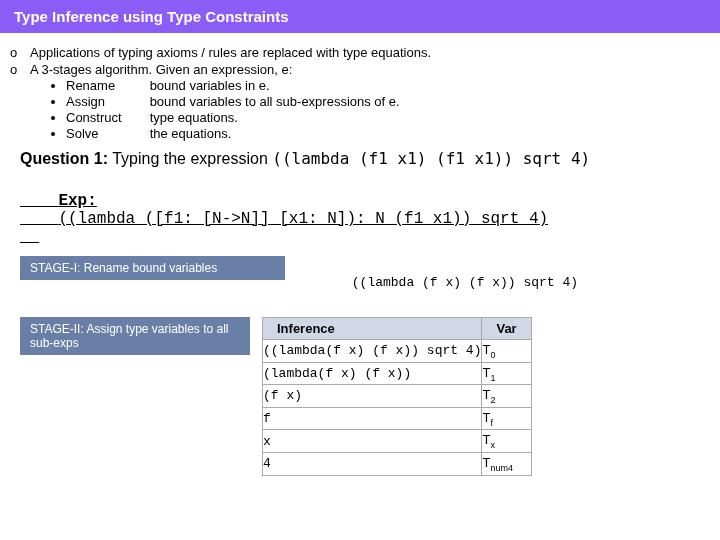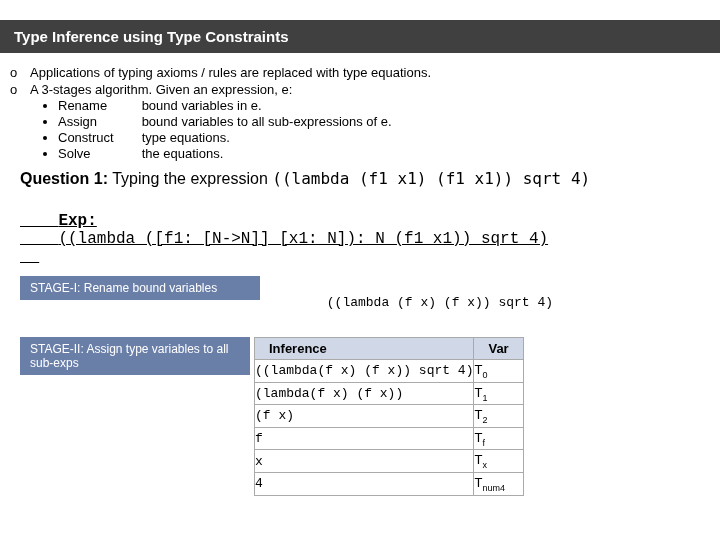--- a/index.html
+++ b/index.html
@@ -5,44 +5,43 @@
     * { box-sizing: border-box; margin: 0; padding: 0; }
     body {
       font-family: Arial, sans-serif;
       font-size: 13px;
       background: #fff;
       width: 720px;
       height: 540px;
       overflow: hidden;
     }
     #header {
-      background: #404040;
+      background: #8b5cf6;
       color: #fff;
       padding: 8px 14px;
       font-size: 15px;
       font-weight: bold;
-      margin-top: 20px;
     }
     #content {
       padding: 12px 20px;
     }
     .circle-item {
       margin-bottom: 2px;
       list-style: none;
       padding-left: 10px;
       position: relative;
     }
     .circle-item::before {
       content: 'o';
       position: absolute;
       left: -10px;
     }
     .dot-item {
       list-style: disc;
-      margin-left: 28px;
+      margin-left: 36px;
       margin-bottom: 1px;
     }
     .dot-item span.label {
       display: inline-block;
       width: 80px;
       font-weight: normal;
     }
     .question-line {
       margin-top: 8px;
       margin-bottom: 6px;
@@ -62,34 +61,34 @@
       display: flex;
       align-items: flex-start;
       gap: 20px;
       margin-bottom: 12px;
     }
     .stage-box {
       background: #6a7fa8;
       color: #fff;
       padding: 5px 10px;
       font-size: 12px;
-      width: 240px;
+      width: 265px;
       flex-shrink: 0;
     }
     .stage-result {
       font-family: 'Courier New', monospace;
       font-size: 13px;
       padding-top: 4px;
       white-space: pre;
       text-align: right;
     }
     .stage2-row {
       display: flex;
       align-items: flex-start;
-      gap: 4px;
+      gap: 12px;
     }
     .stage2-box {
       background: #6a7fa8;
       color: #fff;
       padding: 5px 10px;
       font-size: 12px;
       width: 230px;
       flex-shrink: 0;
       align-self: flex-start;
     }

